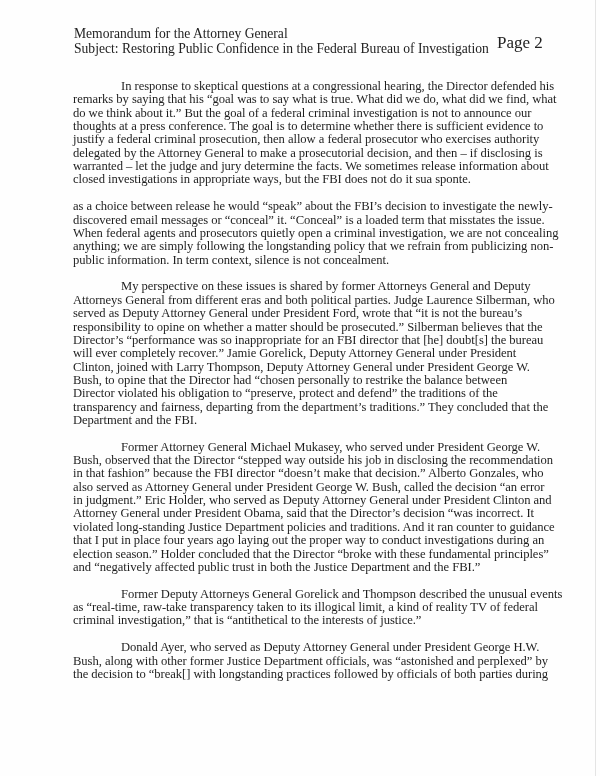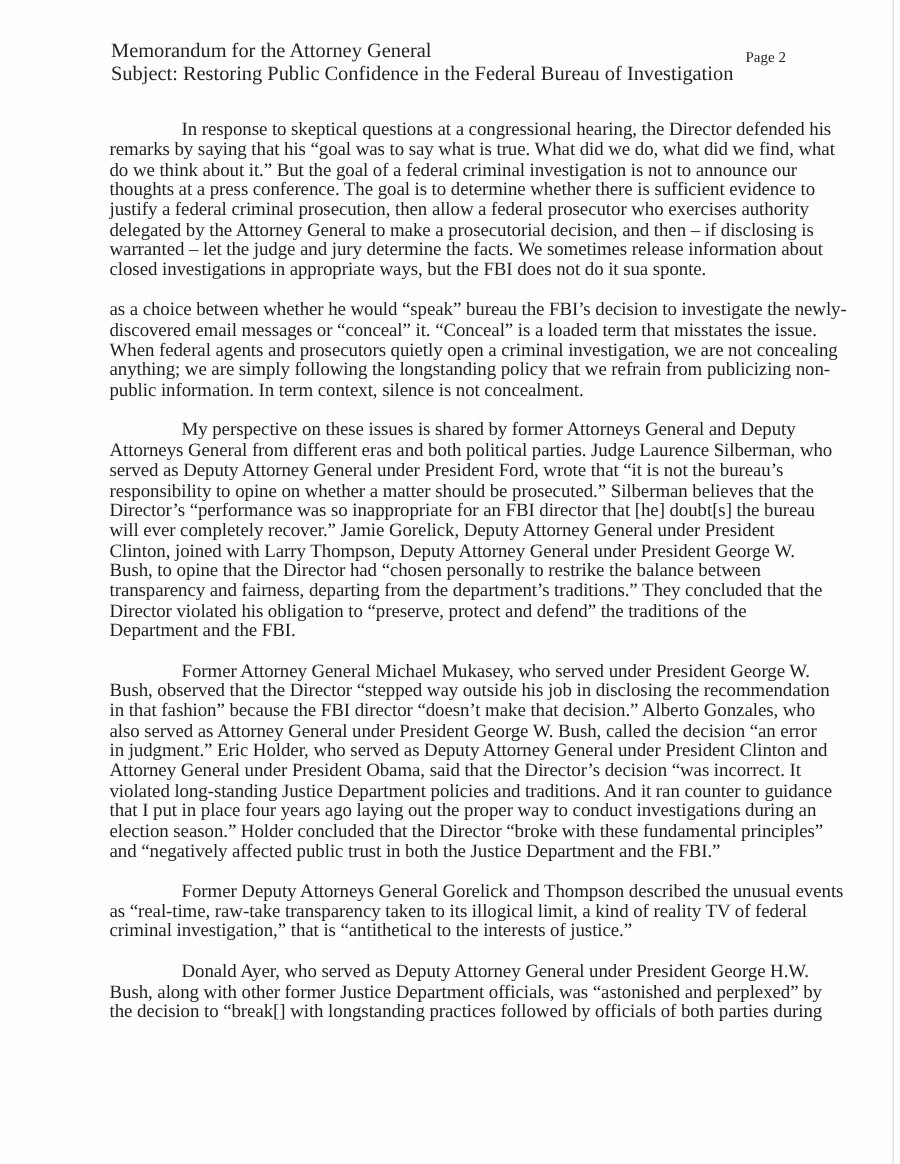--- a/index.html
+++ b/index.html
@@ -3,21 +3,21 @@
 <meta charset="utf-8">
 <style>
   html, body { margin: 0; padding: 0; }
   body {
     width: 600px; height: 776px; background: #ffffff; position: relative; overflow: hidden;
     font-family: "Liberation Serif", "DejaVu Serif", serif; color: #1e1e1e;
   }
   .page { position: absolute; left: 0; top: 0; width: 600px; height: 776px; background: #fefefe; }
   .edge { position: absolute; right: 4px; top: 0; width: 1px; height: 776px; background: #e4e4e4; }
   .header { position: absolute; left: 74px; top: 26px; font-size: 13.6px; line-height: 15px; color: #222; }
-  .page-no { position: absolute; left: 497px; top: 33px; font-size: 10px; color: #222; }
+  .page-no { position: absolute; left: 497px; top: 33px; font-size: 17px; color: #222; }
   .body { position: absolute; left: 73px; top: 80px; width: 460px; font-size: 12.6px; line-height: 13.35px; letter-spacing: -0.05px; }
   .para { margin: 0; }
   .line { display: block; white-space: nowrap; }
   .indent { padding-left: 48px; }
   .gap { height: 13.5px; }
 </style>
 </head>
 <body>
 
 <div class="page">
@@ -37,39 +37,39 @@
       <span class="line">do we think about it.” But the goal of a federal criminal investigation is not to announce our</span>
       <span class="line">thoughts at a press conference. The goal is to determine whether there is sufficient evidence to</span>
       <span class="line">justify a federal criminal prosecution, then allow a federal prosecutor who exercises authority</span>
       <span class="line">delegated by the Attorney General to make a prosecutorial decision, and then – if disclosing is</span>
       <span class="line">warranted – let the judge and jury determine the facts. We sometimes release information about</span>
       <span class="line">closed investigations in appropriate ways, but the FBI does not do it sua sponte.</span>
     </p>
     <div class="gap"></div>
 
     <p class="para">
-      <span class="line">as a choice between whether he would “speak” bureau the FBI’s decision to investigate the newly-</span>
+      <span class="line">as a choice between release he would “speak” about the FBI’s decision to investigate the newly-</span>
       <span class="line">discovered email messages or “conceal” it.  “Conceal” is a loaded term that misstates the issue.</span>
       <span class="line">When federal agents and prosecutors quietly open a criminal investigation, we are not concealing</span>
       <span class="line">anything; we are simply following the longstanding policy that we refrain from publicizing non-</span>
       <span class="line">public information. In term context, silence is not concealment.</span>
     </p>
     <div class="gap"></div>
 
     <p class="para">
       <span class="line indent">My perspective on these issues is shared by former Attorneys General and Deputy</span>
       <span class="line">Attorneys General from different eras and both political parties. Judge Laurence Silberman, who</span>
       <span class="line">served as Deputy Attorney General under President Ford, wrote that “it is not the bureau’s</span>
       <span class="line">responsibility to opine on whether a matter should be prosecuted.” Silberman believes that the</span>
       <span class="line">Director’s “performance was so inappropriate for an FBI director that [he] doubt[s] the bureau</span>
       <span class="line">will ever completely recover.”  Jamie Gorelick, Deputy Attorney General under President</span>
       <span class="line">Clinton, joined with Larry Thompson, Deputy Attorney General under President George W.</span>
       <span class="line">Bush, to opine that the Director had “chosen personally to restrike the balance between</span>
+      <span class="line">Director violated his obligation to “preserve, protect and defend” the traditions of the</span>
       <span class="line">transparency and fairness, departing from the department’s traditions.” They concluded that the</span>
-      <span class="line">Director violated his obligation to “preserve, protect and defend” the traditions of the</span>
       <span class="line">Department and the FBI.</span>
     </p>
     <div class="gap"></div>
 
     <p class="para">
       <span class="line indent">Former Attorney General Michael Mukasey, who served under President George W.</span>
       <span class="line">Bush, observed that the Director “stepped way outside his job in disclosing the recommendation</span>
       <span class="line">in that fashion” because the FBI director “doesn’t make that decision.” Alberto Gonzales, who</span>
       <span class="line">also served as Attorney General under President George W. Bush, called the decision “an error</span>
       <span class="line">in judgment.” Eric Holder, who served as Deputy Attorney General under President Clinton and</span>

